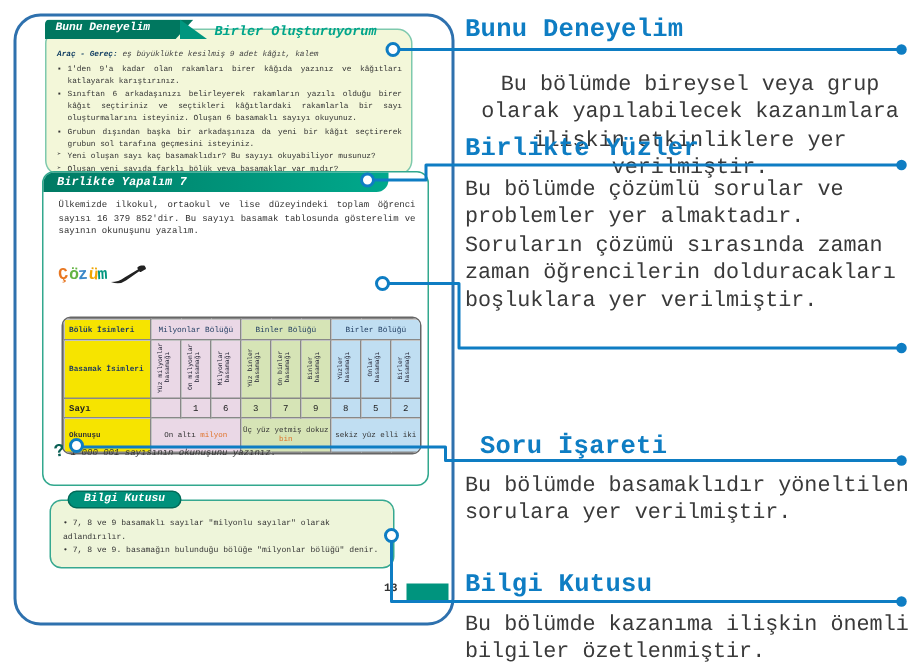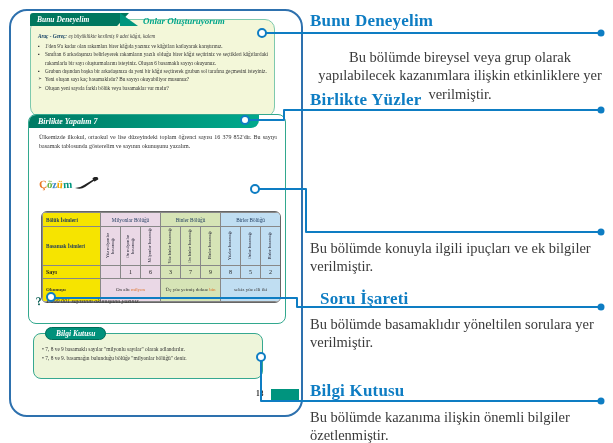--- a/index.html
+++ b/index.html
@@ -1,17 +1,17 @@
 <!DOCTYPE html>
 <html><head>
 <meta charset="utf-8">
 <style>
   html,body{margin:0;padding:0;background:#ffffff;}
   .canvas{position:relative;width:613px;height:443px;background:#ffffff;overflow:hidden;
-          font-family:Liberation Serif, serif;color:#3a3a3a;}
+          font-family:Liberation Mono, monospace;color:#3a3a3a;}
   
   .frame{position:absolute;left:9px;top:9px;width:290px;height:404px;border:2px solid #2e71ae;border-radius:18px;background:#ffffff;}
   
   .act-box{position:absolute;left:30px;top:19px;width:243px;height:96px;background:#f3f7d9;border:1px solid #7ec9ad;border-radius:10px;}
   .act-badge{position:absolute;left:30px;top:13px;width:92px;height:13px;background:#00775f;color:#fff;
              font-style:italic;font-weight:bold;font-size:7.5px;line-height:13px;padding-left:7px;
              clip-path:polygon(0 0,100% 0,88% 100%,0 100%);border-radius:3px 0 0 0;}
   .act-wedge{position:absolute;left:120px;top:13px;width:18px;height:13px;background:#00967e;
              clip-path:polygon(0 0,100% 100%,0 100%);}
   .act-title{position:absolute;left:143px;top:16px;color:#00a58b;font-style:italic;font-weight:bold;font-size:9px;}
@@ -75,21 +75,21 @@
 </head>
 <body>
 
 <div class="canvas">
 
   <div class="frame"></div>
 
   <div class="act-box"></div>
   <div class="act-badge">Bunu Deneyelim</div>
   <div class="act-wedge"></div>
-  <div class="act-title">Onlar Oluşturuyorum</div>
+  <div class="act-title">Birler Oluşturuyorum</div>
   <div class="act-materials">
     <span class="mat-label">Araç - Gereç:</span>
     <span>eş büyüklükte kesilmiş 9 adet kâğıt, kalem</span>
   </div>
   <ul class="act-list">
     <li class="b">1'den 9'a kadar olan rakamları birer kâğıda yazınız ve kâğıtları katlayarak karıştırınız.</li>
     <li class="b">Sınıftan 6 arkadaşınızı belirleyerek rakamların yazılı olduğu birer kâğıt seçtiriniz ve seçtikleri kâğıtlardaki rakamlarla bir sayı oluşturmalarını isteyiniz. Oluşan 6 basamaklı sayıyı okuyunuz.</li>
     <li class="b">Grubun dışından başka bir arkadaşınıza da yeni bir kâğıt seçtirerek grubun sol tarafına geçmesini isteyiniz.</li>
     <li class="q">Yeni oluşan sayı kaç basamaklıdır? Bu sayıyı okuyabiliyor musunuz?</li>
     <li class="q">Oluşan yeni sayıda farklı bölük veya basamaklar var mıdır?</li>
@@ -184,22 +184,22 @@
     <li>7, 8 ve 9. basamağın bulunduğu bölüğe "milyonlar bölüğü" denir.</li>
   </ul>
 
   <div class="pg-num">13</div>
   <div class="pg-block"></div>
 
   <div class="sec-h h1">Bunu Deneyelim</div>
   <div class="sec-b b1">Bu bölümde bireysel veya grup olarak yapılabilecek kazanımlara ilişkin etkinliklere yer verilmiştir.</div>
 
   <div class="sec-h h2">Birlikte Yüzler</div>
-
-  <div class="sec-b b3">Bu bölümde konuyla ilgili ipuçları ve ek bilgiler verilmiştir.</div>
+  <div class="sec-b b2">Bu bölümde çözümlü sorular ve problemler yer almaktadır. Soruların çözümü sırasında zaman zaman öğrencilerin dolduracakları boşluklara yer verilmiştir.</div>
+
 
   <div class="sec-h h4">Soru İşareti</div>
   <div class="sec-b b4">Bu bölümde basamaklıdır yöneltilen sorulara yer verilmiştir.</div>
 
   <div class="sec-h h5">Bilgi Kutusu</div>
   <div class="sec-b b5">Bu bölümde kazanıma ilişkin önemli bilgiler özetlenmiştir.</div>
 
   <svg class="overlay" viewBox="0 0 613 443">
     <g stroke="#0e7dc3" stroke-width="2" fill="none" stroke-linejoin="round" stroke-linecap="round">
       <path d="M262,33 H599"></path>

